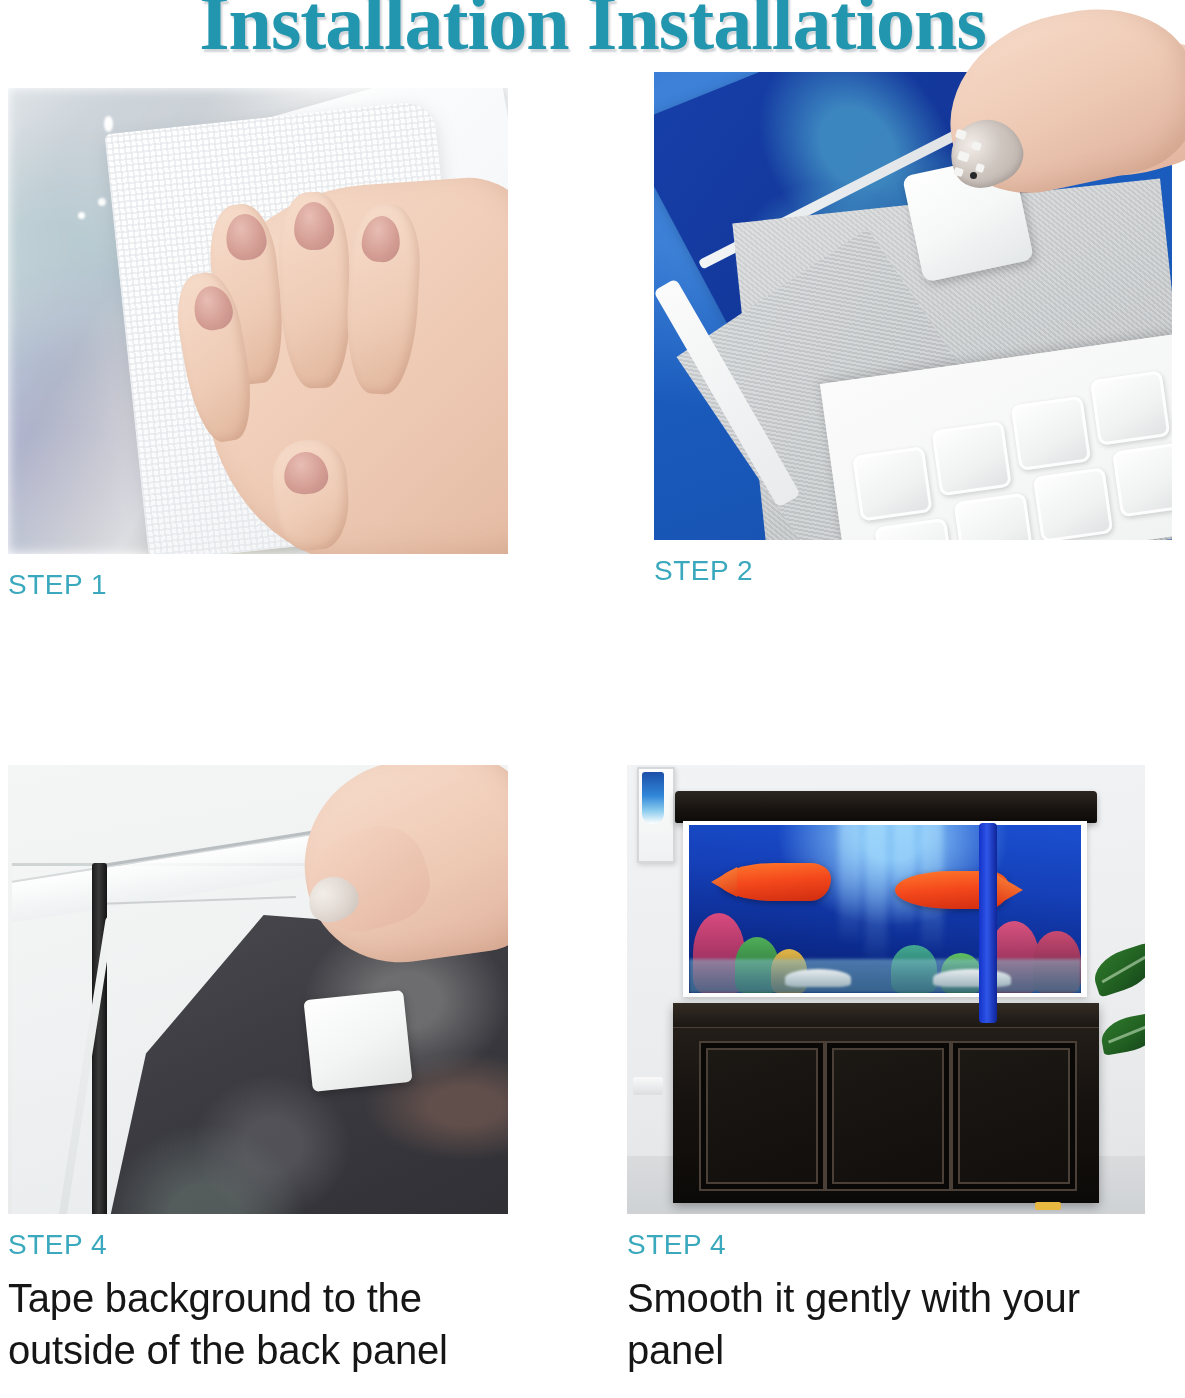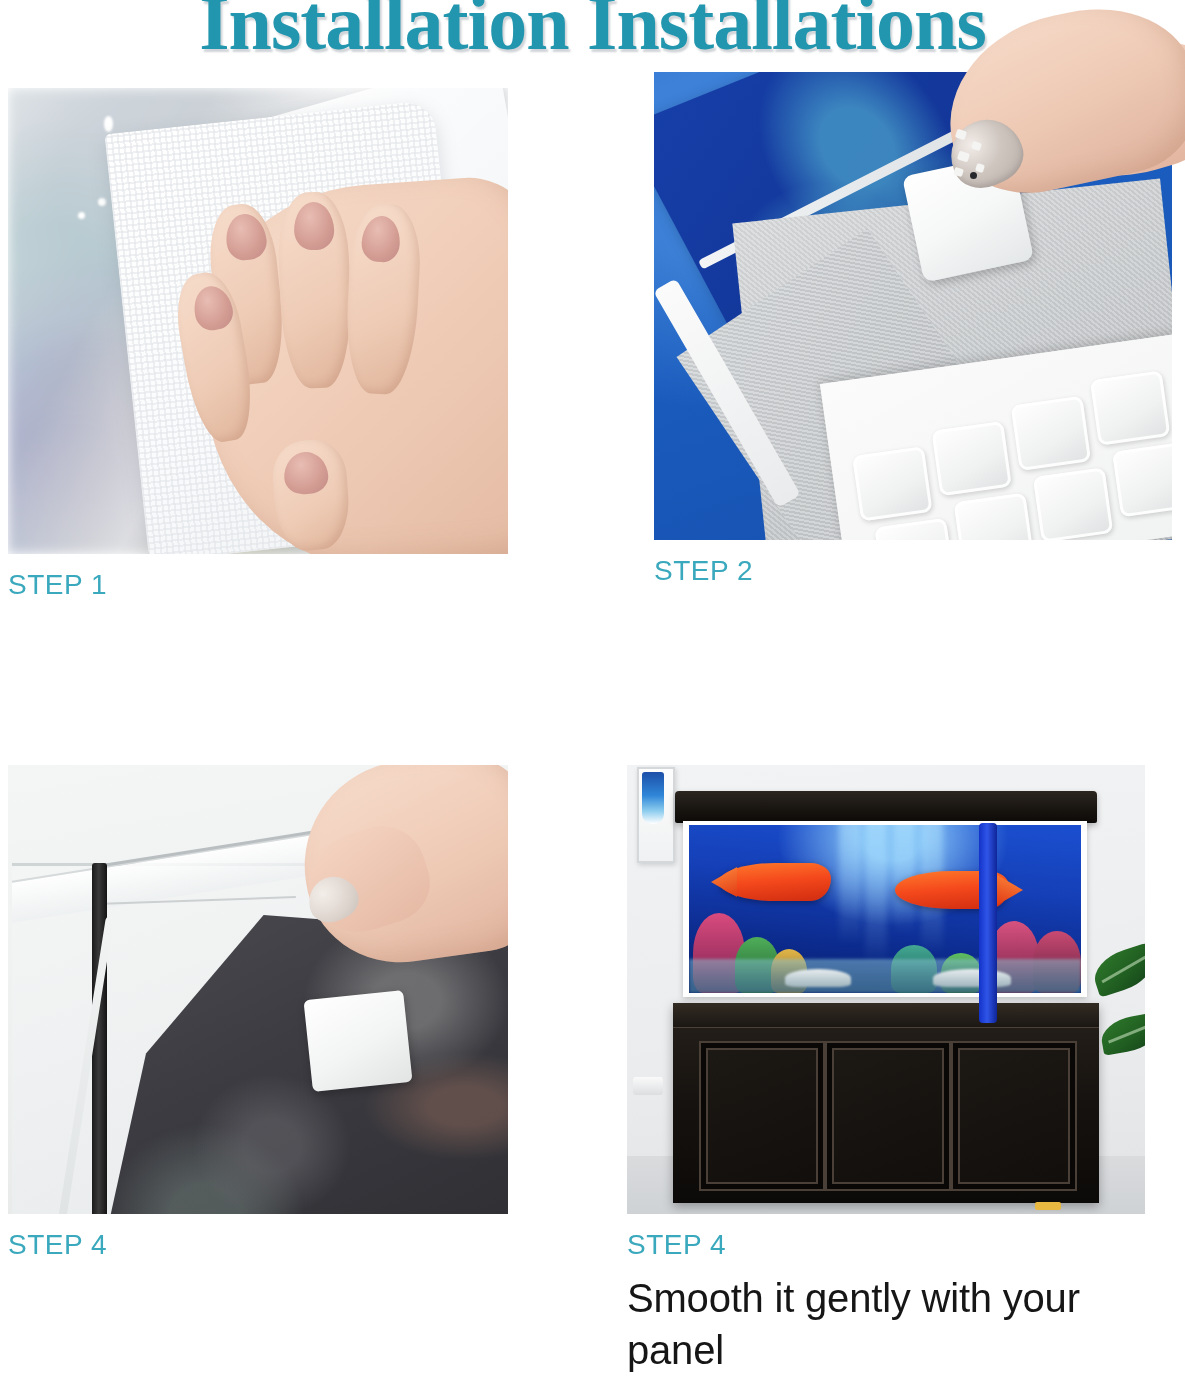--- a/index.html
+++ b/index.html
@@ -506,20 +506,21 @@
     <div class="p3-poster"></div>
     <div class="p3-poster-edge"></div>
     <div class="p3-tape"></div>
 
     <div class="p3-hand"></div>
     <div class="p3-finger2"></div>
     <div class="p3-nail"></div>
   </div>
 
   <div class="step-label">STEP 4</div>
+  <div class="step-desc">Tape background to the outside of the back panel</div>
 </div>
 
 <div class="cell" id="cell4">
 
   <div class="photo" id="photo4">
     <div class="p4-room"></div>
     <div class="p4-floor"></div>
 
     <div class="p4-frame">
       <div class="p4-frame-art"></div>

